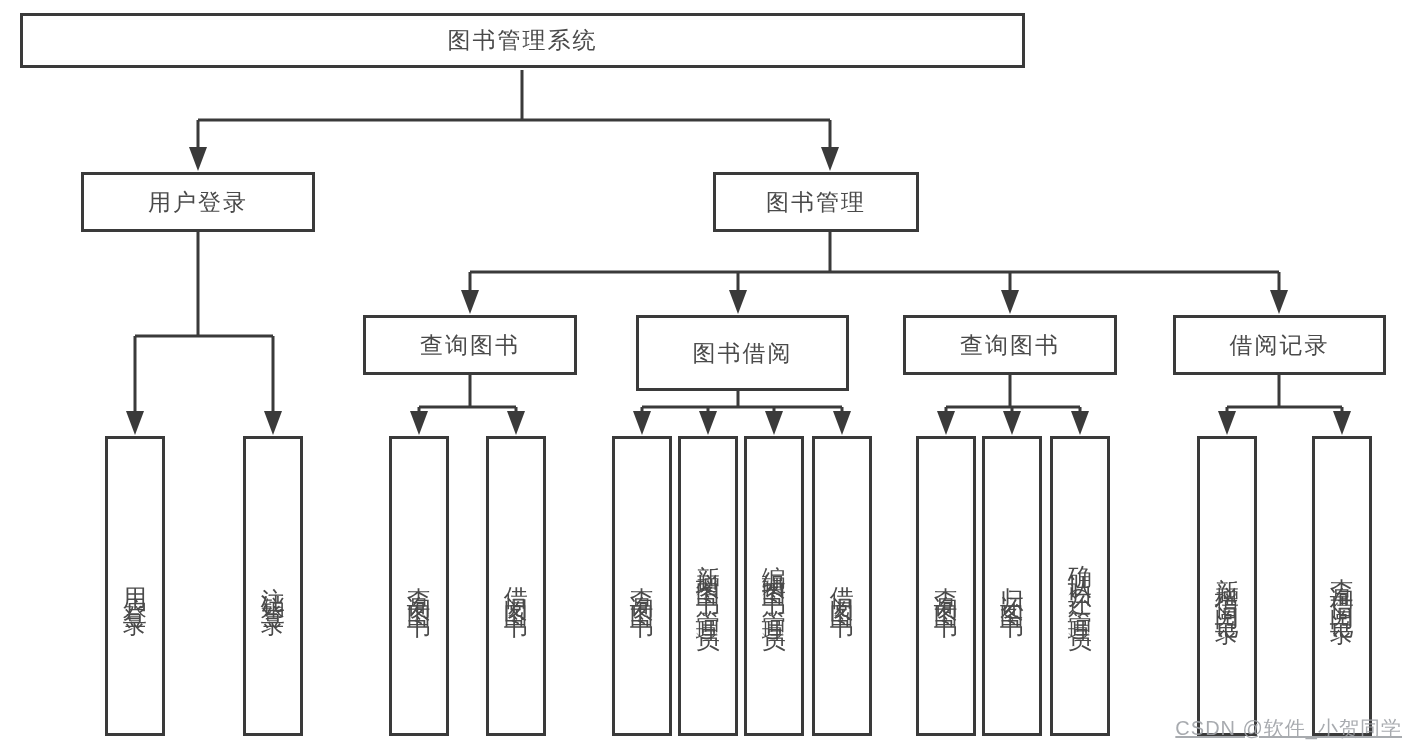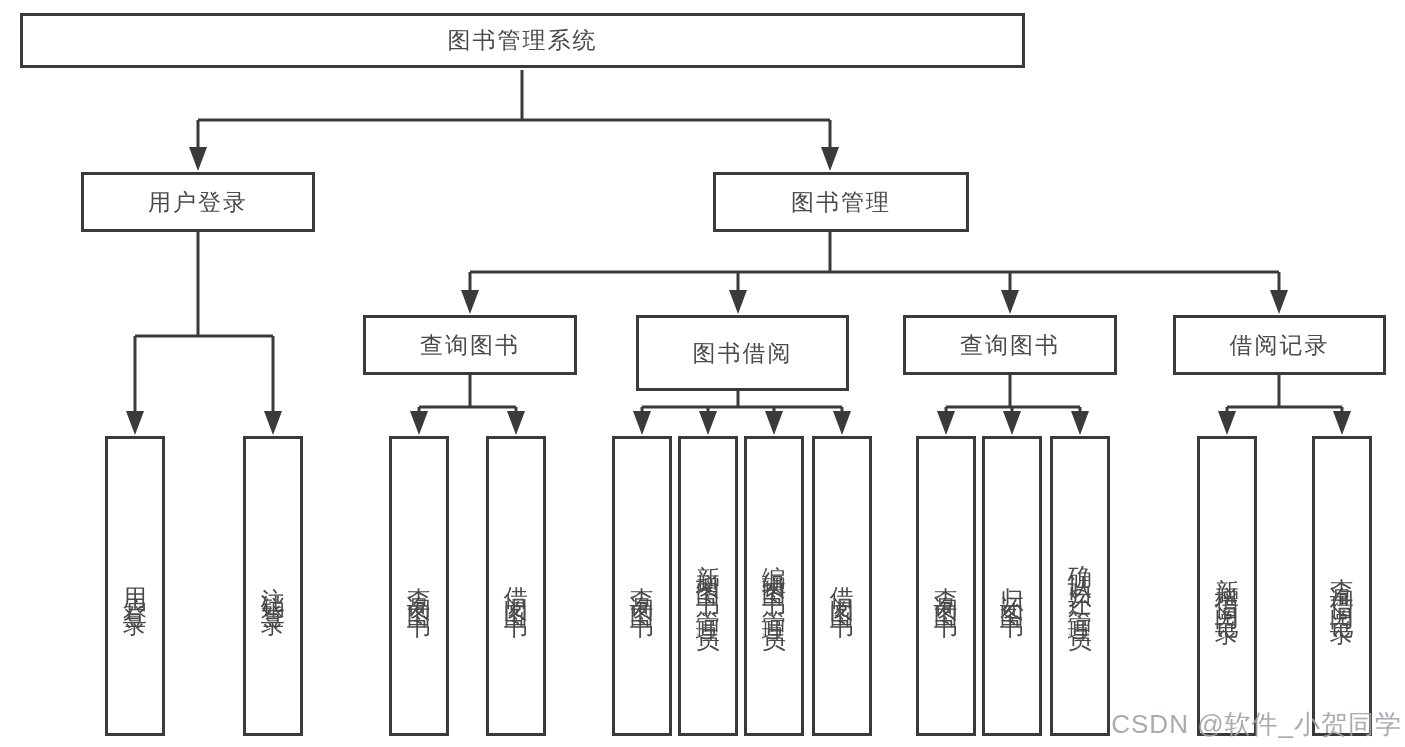--- a/index.html
+++ b/index.html
@@ -50,25 +50,26 @@
     text-orientation: mixed;
     font-size: 24px;
     letter-spacing: 9px;
     line-height: 1.15;
     white-space: nowrap;
   }
   .watermark {
     position: absolute;
     right: 3px;
     bottom: 5px;
-    font-size: 26px;
+    font-size: 20px;
     color: var(--watermark);
     opacity: 0.9;
     letter-spacing: 1px;
     z-index: 10;
+    text-decoration: underline;
   }
 </style>
 </head>
 <body>
 
 <div class="canvas">
 
   <svg class="connectors" width="1405" height="747" viewBox="0 0 1405 747">
 
     <g>
@@ -115,21 +116,21 @@
     <g>
       <path d="M1279 373 V407 M1227 407 H1342 M1227 407 V414 M1342 407 V414"></path>
       <polygon points="1227,435 1218,411 1236,411"></polygon>
       <polygon points="1342,435 1333,411 1351,411"></polygon>
     </g>
   </svg>
 
   <div class="hnode" style="left:20px; top:13px; width:1005px; height:55px;">图书管理系统</div>
 
   <div class="hnode" style="left:81px; top:172px; width:234px; height:60px;">用户登录</div>
-  <div class="hnode" style="left:713px; top:172px; width:256px; height:60px;">图书管理</div>
+  <div class="hnode" style="left:713px; top:172px; width:206px; height:60px;">图书管理</div>
 
   <div class="hnode" style="left:363px; top:315px; width:214px; height:60px;">查询图书</div>
   <div class="hnode" style="left:636px; top:315px; width:213px; height:76px;">图书借阅</div>
   <div class="hnode" style="left:903px; top:315px; width:214px; height:60px;">查询图书</div>
   <div class="hnode" style="left:1173px; top:315px; width:213px; height:60px;">借阅记录</div>
 
   <div class="vnode" style="left:105px; top:436px; width:60px; height:300px;">
     <span class="vtext">用户登录</span>
   </div>
   <div class="vnode" style="left:243px; top:436px; width:60px; height:300px;">

